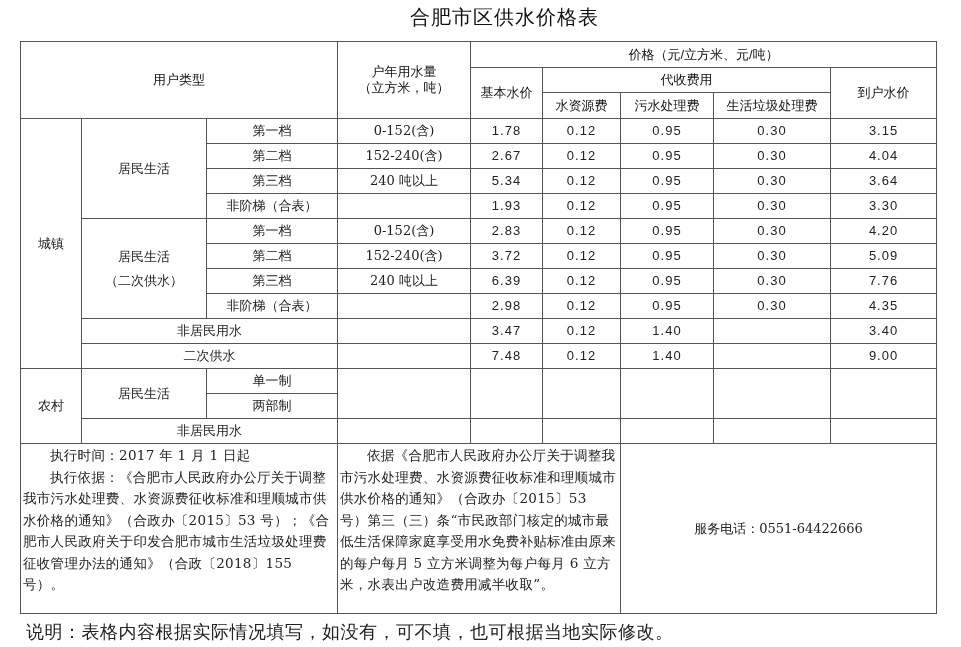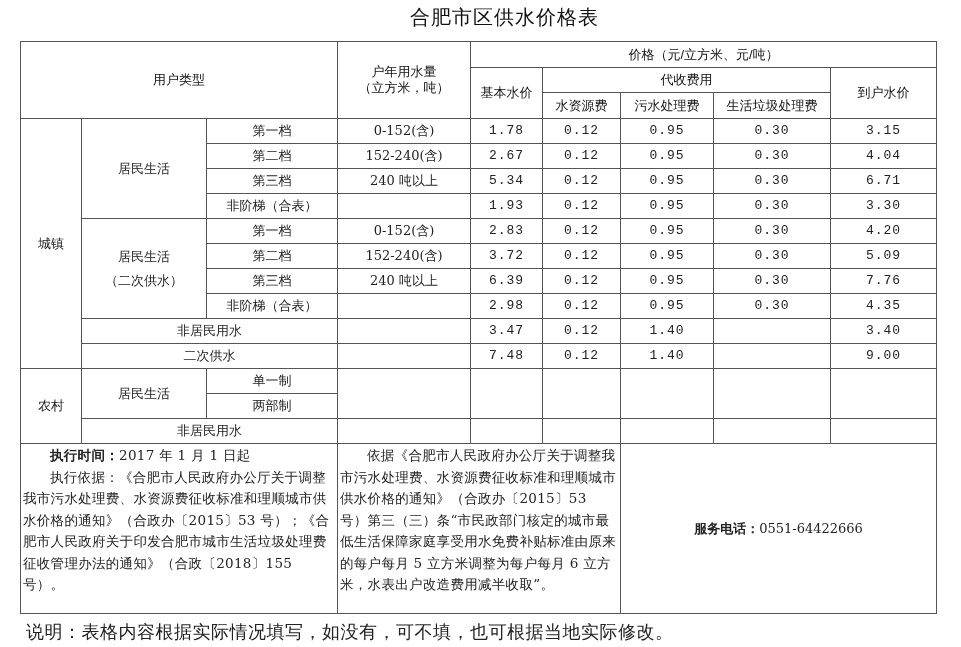--- a/index.html
+++ b/index.html
@@ -7,25 +7,25 @@
          font-family: "DejaVu Serif", "Liberation Serif", serif; color: #222; }
   .title { position: absolute; left: 0; top: 4px; width: 961px; text-align: center;
            font-size: 20px; font-weight: normal; letter-spacing: 1px;
            font-family: "DejaVu Serif", serif; color: #111; padding-left: 24px; }
   table.price { position: absolute; left: 20px; top: 41px; border-collapse: collapse;
                 table-layout: fixed; width: 916px; }
   table.price td { border: 1.3px solid #555; text-align: center; vertical-align: middle;
                    font-size: 13px; padding: 0; line-height: 1.2; overflow: hidden; }
   .hd { font-family: Liberation Sans, sans-serif; font-size: 13.5px; color: #111; }
   .r25 td { height: 24px; }
-  .num { font-family: Liberation Mono, monospace; font-size: 14px; letter-spacing: 1px; }
+  .num { font-family: Liberation Sans, sans-serif; font-size: 14px; letter-spacing: 1px; }
   .footer-cell { text-align: left !important; vertical-align: top !important; font-size: 13.5px !important;
                  line-height: 21.5px !important; padding: 1px 2px !important; letter-spacing: 0.3px; }
   .indent { text-indent: 2em; }
-  .b { font-weight: bold; font-family: "DejaVu Sans", sans-serif; }
+  .b { font-weight: normal; font-family: "DejaVu Sans", sans-serif; }
   .service { font-size: 14px; }
   .note { position: absolute; left: 26px; top: 620px; font-size: 18px; letter-spacing: 0.5px; }
 </style>
 </head>
 <body>
 
 <div class="title">合肥市区供水价格表</div>
 
 <table class="price">
   <colgroup>
@@ -80,21 +80,21 @@
     <td class="num">0.30</td>
     <td class="num">4.04</td>
   </tr>
   <tr class="r25">
     <td>第三档</td>
     <td>240 吨以上</td>
     <td class="num">5.34</td>
     <td class="num">0.12</td>
     <td class="num">0.95</td>
     <td class="num">0.30</td>
-    <td class="num">6.71</td>
+    <td class="num">3.64</td>
   </tr>
   <tr class="r25">
     <td>非阶梯（合表）</td>
     <td></td>
     <td class="num">1.93</td>
     <td class="num">0.12</td>
     <td class="num">0.95</td>
     <td class="num">0.30</td>
     <td class="num">3.30</td>
   </tr>

